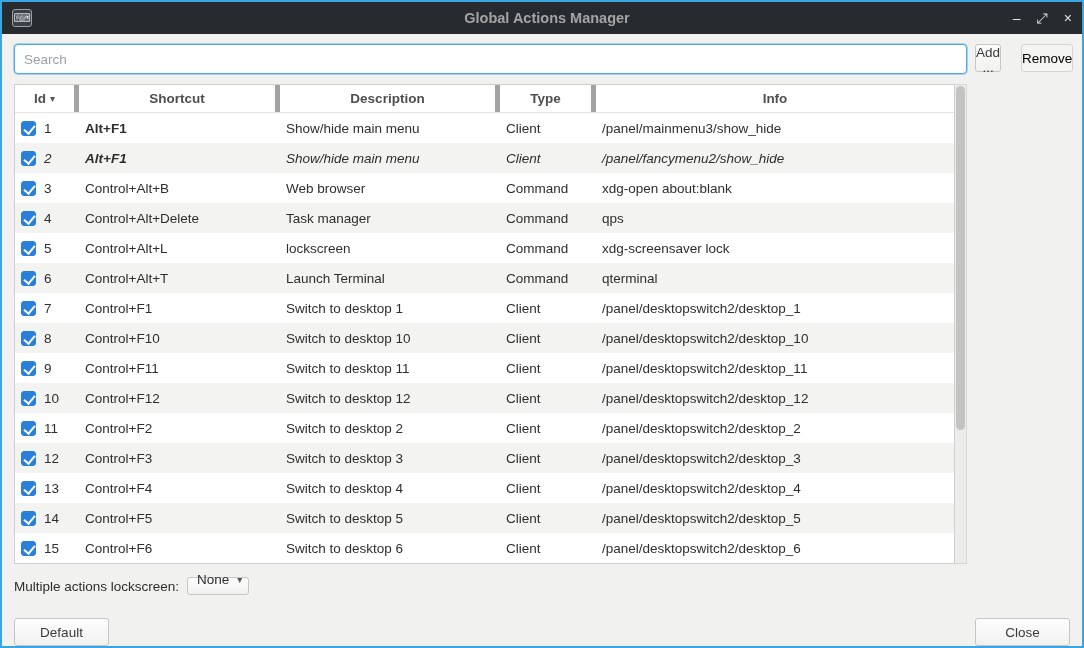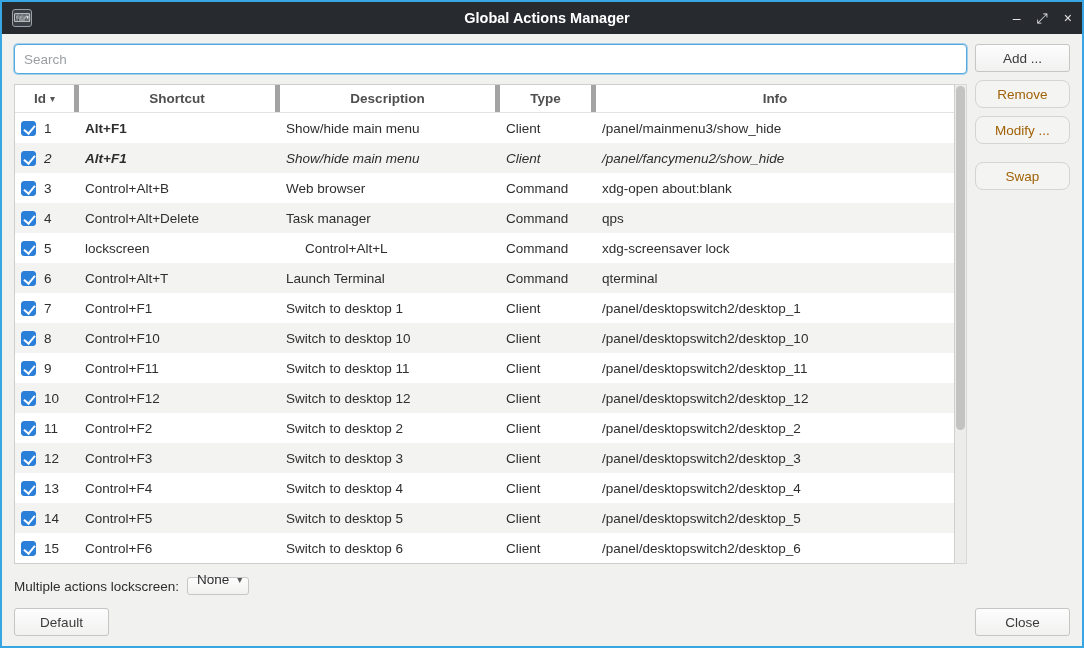--- a/index.html
+++ b/index.html
@@ -22,50 +22,50 @@
     padding: 0 10px;
   }
   .titlebar-icon {
     width: 20px; height: 18px;
     border: 1px solid #9aa0a6; border-radius: 3px;
     color: #d7dadd; font-size: 12px; line-height: 16px; text-align: center;
     background: #3a4046;
   }
   .titlebar-title {
     position: absolute; left: 10px; right: 0; text-align: center;
-    color: #ffffff; font-weight: bold; font-size: 14.5px;
+    color: #a3a3a3; font-weight: bold; font-size: 14.5px;
     pointer-events: none;
   }
   .titlebar-controls { margin-left: auto; display: flex; gap: 16px; z-index: 1; }
   .tb-btn { color: #e6e6e6; font-size: 14px; line-height: 18px; cursor: default; }
 
   
   .content {
     flex: 1; padding: 10px 12px 8px 12px;
     display: flex; flex-direction: column;
   }
   .main-row { display: flex; gap: 8px; }
   .left-col { flex: 1; display: flex; flex-direction: column; }
-  .right-col { width: 95px; flex: 0 0 95px; display: flex; flex-direction: column; gap: 8px; }
+  .right-col { width: 95px; flex: 0 0 95px; display: flex; flex-direction: row; gap: 20px; }
 
   .search-input {
     height: 30px; width: 100%;
     border: 1px solid #52a9e0; border-radius: 4px;
     box-shadow: 0 0 0 1px rgba(82,169,224,.45);
     background: #ffffff; padding: 0 9px;
     font: inherit; color: #4c1d95; outline: none;
   }
   .search-input::placeholder { color: #9aa0a4; }
 
   .btn {
     height: 28px; border: 1px solid #c6c6c5; border-radius: 3px;
     background: linear-gradient(#fdfdfd, #f1f1f0);
     font: inherit; font-size: 13.5px; color: #3a3a3a; cursor: default;
   }
-  .btn.disabled { color: #a16207; border-color: #d4d4d3; background: #f4f4f3; border-radius: 8px; }
+  .btn.disabled { color: #000000; border-color: #d4d4d3; background: #f4f4f3; }
   .gap-before { margin-top: 10px; }
 
   
   .table-wrap { margin-top: 10px; display: flex; height: 480px; }
   .table {
     flex: 1; border: 1px solid #cfcfce; background: #ffffff;
     display: flex; flex-direction: column; overflow: hidden;
   }
   .thead { display: flex; height: 28px; flex: 0 0 28px; background: #ffffff; border-bottom: 1px solid #e3e3e2; }
   .th {
@@ -104,21 +104,21 @@
   
   .behaviour-row { margin-top: 9px; display: flex; align-items: center; gap: 8px; height: 26px; }
   .combo {
     height: 18px; min-width: 62px; padding: 0 6px 13px 9px;
     border: 1px solid #c6c6c5; border-radius: 3px;
     background: linear-gradient(#fdfdfd, #f1f1f0);
     display: inline-flex; align-items: center; gap: 8px; cursor: default; text-align: right;
   }
   .combo .chev { font-size: 10px; color: #555; }
 
-  .bottom-row { margin-top: 9px; display: flex; }
+  .bottom-row { margin-top: 19px; display: flex; }
   .bottom-row .btn { width: 95px; }
   .spacer { flex: 1; }
 </style>
 </head>
 <body>
 
 <div class="window">
 
   <div class="titlebar">
     <span class="titlebar-icon">⌨</span>
@@ -195,22 +195,22 @@
                   <div class="td c1">Control+Alt+Delete</div>
                   <div class="td c2">Task manager</div>
                   <div class="td c3">Command</div>
                   <div class="td c4">qps</div>
                 </div>
                 <div class="tr">
                   <div class="td c0 idcell">
                     <span class="checkbox checked"></span>
                     <span>5</span>
                   </div>
+                  <div class="td c1">Control+Alt+L</div>
                   <div class="td c2">lockscreen</div>
-                  <div class="td c1">Control+Alt+L</div>
                   <div class="td c3">Command</div>
                   <div class="td c4">xdg-screensaver lock</div>
                 </div>
                 <div class="tr alt">
                   <div class="td c0 idcell">
                     <span class="checkbox checked"></span>
                     <span>6</span>
                   </div>
                   <div class="td c1">Control+Alt+T</div>
                   <div class="td c2">Launch Terminal</div>

